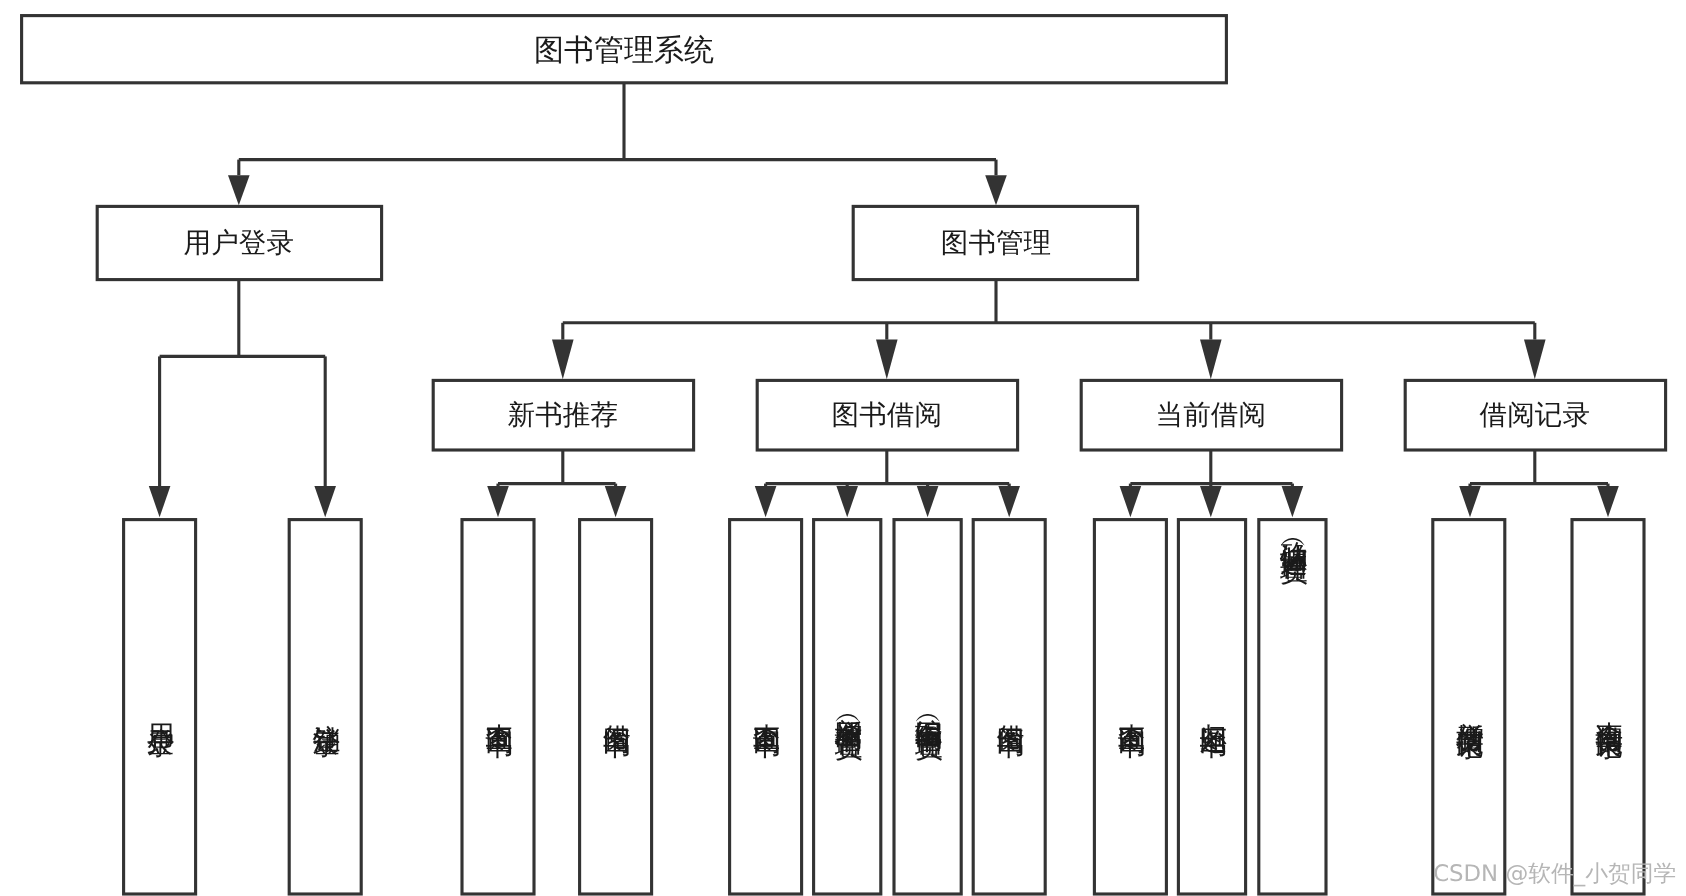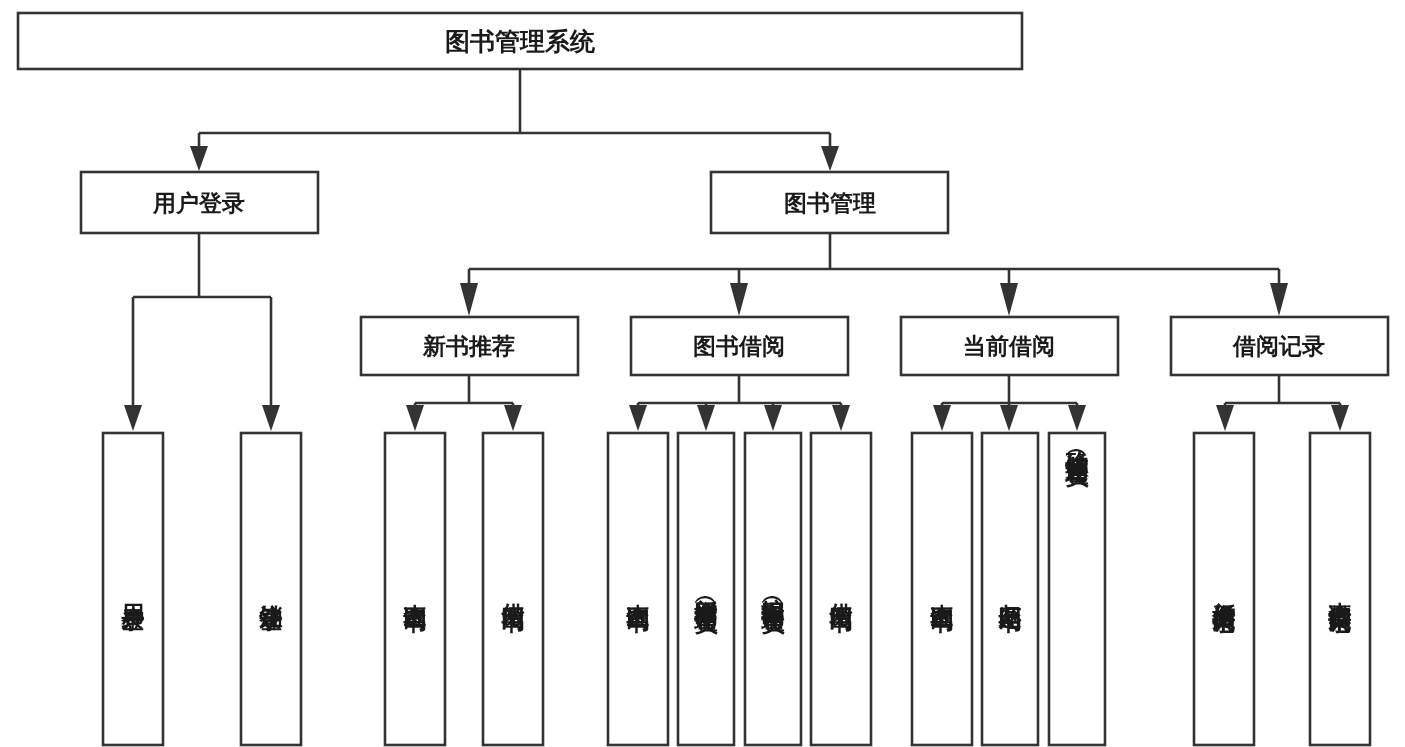--- a/index.html
+++ b/index.html
@@ -13,21 +13,20 @@
     height: 747px;
     position: relative;
     overflow: hidden;
     font-family: "DejaVu Sans", "Liberation Sans", sans-serif;
   }
   #diagram-root {
     position: absolute;
     inset: 0;
     width: 1405px;
     height: 747px;
-    font-weight: bold;
   }
   svg#tree-svg {
     display: block;
     width: 1405px;
     height: 747px;
   }
   .node-box {
     fill: #ffffff;
     stroke: #333333;
     stroke-width: 2.6;
@@ -238,13 +237,14 @@
   <div class="leaf-label-wrap" style="left:1049px; top:433px; width:56px; height:312px; align-items:flex-start;">
     <span class="leaf-label">确认归还（管理员）</span>
   </div>
   <div class="leaf-label-wrap" style="left:1194px; top:433px; width:60px; height:312px;">
     <span class="leaf-label">新增借阅记录</span>
   </div>
   <div class="leaf-label-wrap" style="left:1310px; top:433px; width:60px; height:312px;">
     <span class="leaf-label">查询借阅记录</span>
   </div>
 
+  <div id="watermark">CSDN @软件_小贺同学</div>
 </div>
 
 </body></html>

